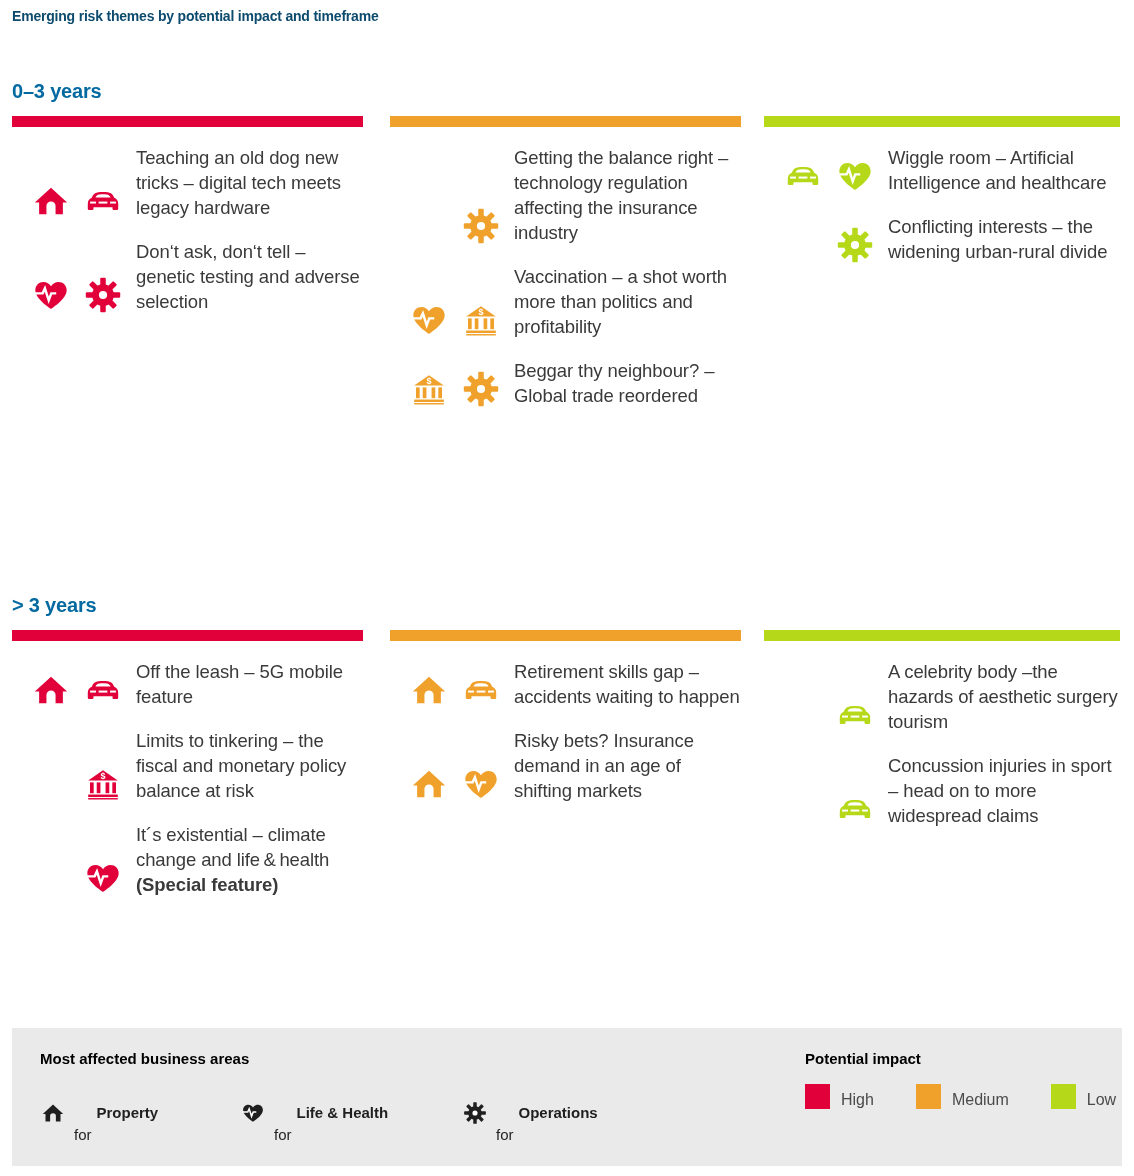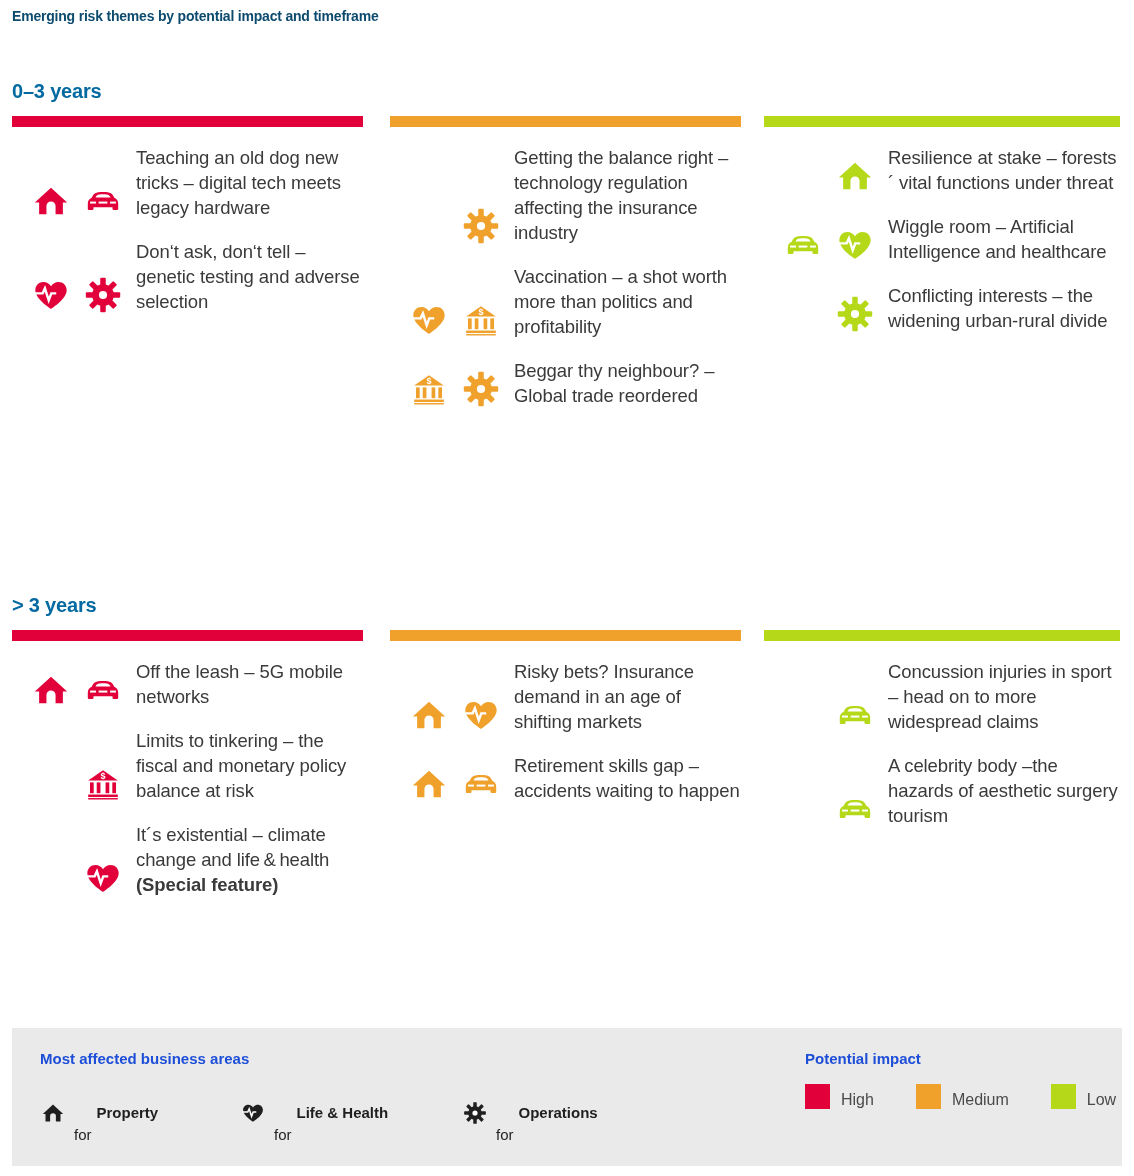--- a/index.html
+++ b/index.html
@@ -96,21 +96,21 @@
     left: 12px;
     top: 1028px;
     width: 1110px;
     height: 138px;
     background: #eaeaea;
   }
   .legend-group-title {
     position: absolute;
     font-size: 15px;
     font-weight: bold;
-    color: #1d4ed8;
+    color: #000000;
   }
   #business-title { left: 28px; top: 22px; }
   #impact-title   { left: 793px; top: 22px; }
 
   .legend-items {
     position: absolute;
     left: 28px;
     top: 54px;
     width: 620px;
   }
@@ -273,30 +273,20 @@
           </div>
           <div class="theme-label">Beggar thy neighbour? – Global trade reordered</div>
         </div>
       </div>
       <div class="col col-2">
         <div class="color-bar" style="background: rgb(181, 217, 25);"></div>
         <div class="theme-row">
           <div class="icon-slots">
             <span class="icon-slot">
               <svg viewBox="0 0 40 40" aria-hidden="true">
-                <path fill="#B5D919" d="M20 6 L37 21.5 L32.5 21.5 L32.5 34 L24.8 34 L24.8 25.2 A4.8 4.8 0 0 0 15.2 25.2 L15.2 34 L7.5 34 L7.5 21.5 L3 21.5 Z"></path>
-              </svg>
-            </span>
-          </div>
-          <div class="theme-label">Resilience at stake – forests´ vital functions under threat</div>
-        </div>
-        <div class="theme-row">
-          <div class="icon-slots">
-            <span class="icon-slot">
-              <svg viewBox="0 0 40 40" aria-hidden="true">
                 <path fill="#B5D919" d="M8.2 16.6 C10 12.2 12 10.6 20 10.6 C28 10.6 30 12.2 31.8 16.6 C34.6 17.6 36 19.6 36 23.2 L36 28.2 C36 29.1 35.3 29.6 34.5 29.6 L31.5 29.6 C30.7 29.6 30 29.1 30 28.2 L30 26.6 L10 26.6 L10 28.2 C10 29.1 9.3 29.6 8.5 29.6 L5.5 29.6 C4.7 29.6 4 29.1 4 28.2 L4 23.2 C4 19.6 5.4 17.6 8.2 16.6 Z"></path>
                 <path fill="#ffffff" d="M12.1 16.3 C13.4 13.6 14.6 12.9 20 12.9 C25.4 12.9 26.6 13.6 27.9 16.3 Z"></path>
                 <rect fill="#ffffff" x="6.4" y="20.6" width="6.2" height="2.1"></rect>
                 <rect fill="#ffffff" x="15.4" y="20.6" width="9.2" height="2.1"></rect>
                 <rect fill="#ffffff" x="27.4" y="20.6" width="6.2" height="2.1"></rect>
               </svg>
             </span>
             <span class="icon-slot">
               <svg viewBox="0 0 40 40" aria-hidden="true">
                 <path fill="#B5D919" d="M20 34.5 C20 34.5 3.5 24.4 3.5 14.9 C3.5 9.9 7.3 6.2 12.1 6.2 C15.4 6.2 18.3 8 20 10.8 C21.7 8 24.6 6.2 27.9 6.2 C32.7 6.2 36.5 9.9 36.5 14.9 C36.5 24.4 20 34.5 20 34.5 Z"></path>
@@ -344,21 +334,21 @@
             <span class="icon-slot">
               <svg viewBox="0 0 40 40" aria-hidden="true">
                 <path fill="#E2003B" d="M8.2 16.6 C10 12.2 12 10.6 20 10.6 C28 10.6 30 12.2 31.8 16.6 C34.6 17.6 36 19.6 36 23.2 L36 28.2 C36 29.1 35.3 29.6 34.5 29.6 L31.5 29.6 C30.7 29.6 30 29.1 30 28.2 L30 26.6 L10 26.6 L10 28.2 C10 29.1 9.3 29.6 8.5 29.6 L5.5 29.6 C4.7 29.6 4 29.1 4 28.2 L4 23.2 C4 19.6 5.4 17.6 8.2 16.6 Z"></path>
                 <path fill="#ffffff" d="M12.1 16.3 C13.4 13.6 14.6 12.9 20 12.9 C25.4 12.9 26.6 13.6 27.9 16.3 Z"></path>
                 <rect fill="#ffffff" x="6.4" y="20.6" width="6.2" height="2.1"></rect>
                 <rect fill="#ffffff" x="15.4" y="20.6" width="9.2" height="2.1"></rect>
                 <rect fill="#ffffff" x="27.4" y="20.6" width="6.2" height="2.1"></rect>
               </svg>
             </span>
           </div>
-          <div class="theme-label">Off the leash – 5G mobile networks</div>
+          <div class="theme-label">Off the leash – 5G mobile feature</div>
         </div>
         <div class="theme-row">
           <div class="icon-slots">
             <span class="icon-slot">
               <svg viewBox="0 0 40 40" aria-hidden="true">
                 <path fill="#E2003B" d="M20 5.6 L35.6 16.4 L4.4 16.4 Z"></path>
                 <text x="20" y="15.2" text-anchor="middle" font-family="Liberation Sans, sans-serif" font-size="9.5" font-weight="bold" fill="#ffffff">$</text>
                 <rect fill="#E2003B" x="6.3" y="18.3" width="3.9" height="11.4"></rect>
                 <rect fill="#E2003B" x="13.4" y="18.3" width="3.9" height="11.4"></rect>
                 <rect fill="#E2003B" x="22.7" y="18.3" width="3.9" height="11.4"></rect>
@@ -386,76 +376,76 @@
         <div class="color-bar" style="background: rgb(240, 161, 43);"></div>
         <div class="theme-row">
           <div class="icon-slots">
             <span class="icon-slot">
               <svg viewBox="0 0 40 40" aria-hidden="true">
                 <path fill="#F0A12B" d="M20 6 L37 21.5 L32.5 21.5 L32.5 34 L24.8 34 L24.8 25.2 A4.8 4.8 0 0 0 15.2 25.2 L15.2 34 L7.5 34 L7.5 21.5 L3 21.5 Z"></path>
               </svg>
             </span>
             <span class="icon-slot">
               <svg viewBox="0 0 40 40" aria-hidden="true">
-                <path fill="#F0A12B" d="M20 34.5 C20 34.5 3.5 24.4 3.5 14.9 C3.5 9.9 7.3 6.2 12.1 6.2 C15.4 6.2 18.3 8 20 10.8 C21.7 8 24.6 6.2 27.9 6.2 C32.7 6.2 36.5 9.9 36.5 14.9 C36.5 24.4 20 34.5 20 34.5 Z"></path>
-                <path fill="none" stroke="#ffffff" stroke-width="2.6" stroke-linejoin="miter" stroke-linecap="butt" d="M1.5 18.3 L11.2 18.3 L13.6 13.1 L17.6 25.6 L20.3 18.3 L25.5 18.3"></path>
-              </svg>
-            </span>
-          </div>
-          <div class="theme-label">Risky bets? Insurance demand in an age of shifting markets</div>
-        </div>
-        <div class="theme-row">
-          <div class="icon-slots">
-            <span class="icon-slot">
-              <svg viewBox="0 0 40 40" aria-hidden="true">
-                <path fill="#F0A12B" d="M20 6 L37 21.5 L32.5 21.5 L32.5 34 L24.8 34 L24.8 25.2 A4.8 4.8 0 0 0 15.2 25.2 L15.2 34 L7.5 34 L7.5 21.5 L3 21.5 Z"></path>
-              </svg>
-            </span>
-            <span class="icon-slot">
-              <svg viewBox="0 0 40 40" aria-hidden="true">
                 <path fill="#F0A12B" d="M8.2 16.6 C10 12.2 12 10.6 20 10.6 C28 10.6 30 12.2 31.8 16.6 C34.6 17.6 36 19.6 36 23.2 L36 28.2 C36 29.1 35.3 29.6 34.5 29.6 L31.5 29.6 C30.7 29.6 30 29.1 30 28.2 L30 26.6 L10 26.6 L10 28.2 C10 29.1 9.3 29.6 8.5 29.6 L5.5 29.6 C4.7 29.6 4 29.1 4 28.2 L4 23.2 C4 19.6 5.4 17.6 8.2 16.6 Z"></path>
                 <path fill="#ffffff" d="M12.1 16.3 C13.4 13.6 14.6 12.9 20 12.9 C25.4 12.9 26.6 13.6 27.9 16.3 Z"></path>
                 <rect fill="#ffffff" x="6.4" y="20.6" width="6.2" height="2.1"></rect>
                 <rect fill="#ffffff" x="15.4" y="20.6" width="9.2" height="2.1"></rect>
                 <rect fill="#ffffff" x="27.4" y="20.6" width="6.2" height="2.1"></rect>
               </svg>
             </span>
           </div>
           <div class="theme-label">Retirement skills gap – accidents waiting to happen</div>
         </div>
+        <div class="theme-row">
+          <div class="icon-slots">
+            <span class="icon-slot">
+              <svg viewBox="0 0 40 40" aria-hidden="true">
+                <path fill="#F0A12B" d="M20 6 L37 21.5 L32.5 21.5 L32.5 34 L24.8 34 L24.8 25.2 A4.8 4.8 0 0 0 15.2 25.2 L15.2 34 L7.5 34 L7.5 21.5 L3 21.5 Z"></path>
+              </svg>
+            </span>
+            <span class="icon-slot">
+              <svg viewBox="0 0 40 40" aria-hidden="true">
+                <path fill="#F0A12B" d="M20 34.5 C20 34.5 3.5 24.4 3.5 14.9 C3.5 9.9 7.3 6.2 12.1 6.2 C15.4 6.2 18.3 8 20 10.8 C21.7 8 24.6 6.2 27.9 6.2 C32.7 6.2 36.5 9.9 36.5 14.9 C36.5 24.4 20 34.5 20 34.5 Z"></path>
+                <path fill="none" stroke="#ffffff" stroke-width="2.6" stroke-linejoin="miter" stroke-linecap="butt" d="M1.5 18.3 L11.2 18.3 L13.6 13.1 L17.6 25.6 L20.3 18.3 L25.5 18.3"></path>
+              </svg>
+            </span>
+          </div>
+          <div class="theme-label">Risky bets? Insurance demand in an age of shifting markets</div>
+        </div>
       </div>
       <div class="col col-2">
         <div class="color-bar" style="background: rgb(181, 217, 25);"></div>
         <div class="theme-row">
           <div class="icon-slots">
             <span class="icon-slot">
               <svg viewBox="0 0 40 40" aria-hidden="true">
                 <path fill="#B5D919" d="M8.2 16.6 C10 12.2 12 10.6 20 10.6 C28 10.6 30 12.2 31.8 16.6 C34.6 17.6 36 19.6 36 23.2 L36 28.2 C36 29.1 35.3 29.6 34.5 29.6 L31.5 29.6 C30.7 29.6 30 29.1 30 28.2 L30 26.6 L10 26.6 L10 28.2 C10 29.1 9.3 29.6 8.5 29.6 L5.5 29.6 C4.7 29.6 4 29.1 4 28.2 L4 23.2 C4 19.6 5.4 17.6 8.2 16.6 Z"></path>
                 <path fill="#ffffff" d="M12.1 16.3 C13.4 13.6 14.6 12.9 20 12.9 C25.4 12.9 26.6 13.6 27.9 16.3 Z"></path>
                 <rect fill="#ffffff" x="6.4" y="20.6" width="6.2" height="2.1"></rect>
                 <rect fill="#ffffff" x="15.4" y="20.6" width="9.2" height="2.1"></rect>
                 <rect fill="#ffffff" x="27.4" y="20.6" width="6.2" height="2.1"></rect>
               </svg>
             </span>
           </div>
-          <div class="theme-label">Concussion injuries in sport – head on to more widespread claims</div>
+          <div class="theme-label">A celebrity body –the hazards of aesthetic surgery tourism</div>
         </div>
         <div class="theme-row">
           <div class="icon-slots">
             <span class="icon-slot">
               <svg viewBox="0 0 40 40" aria-hidden="true">
                 <path fill="#B5D919" d="M8.2 16.6 C10 12.2 12 10.6 20 10.6 C28 10.6 30 12.2 31.8 16.6 C34.6 17.6 36 19.6 36 23.2 L36 28.2 C36 29.1 35.3 29.6 34.5 29.6 L31.5 29.6 C30.7 29.6 30 29.1 30 28.2 L30 26.6 L10 26.6 L10 28.2 C10 29.1 9.3 29.6 8.5 29.6 L5.5 29.6 C4.7 29.6 4 29.1 4 28.2 L4 23.2 C4 19.6 5.4 17.6 8.2 16.6 Z"></path>
                 <path fill="#ffffff" d="M12.1 16.3 C13.4 13.6 14.6 12.9 20 12.9 C25.4 12.9 26.6 13.6 27.9 16.3 Z"></path>
                 <rect fill="#ffffff" x="6.4" y="20.6" width="6.2" height="2.1"></rect>
                 <rect fill="#ffffff" x="15.4" y="20.6" width="9.2" height="2.1"></rect>
                 <rect fill="#ffffff" x="27.4" y="20.6" width="6.2" height="2.1"></rect>
               </svg>
             </span>
           </div>
-          <div class="theme-label">A celebrity body –the hazards of aesthetic surgery tourism</div>
+          <div class="theme-label">Concussion injuries in sport – head on to more widespread claims</div>
         </div>
       </div>
     </div>
 </div>
 
 <div class="legend-panel">
   <div class="legend-group-title" id="business-title">Most affected business areas</div>
   <div class="legend-items">
       <div class="legend-row">
         <div class="legend-item">

